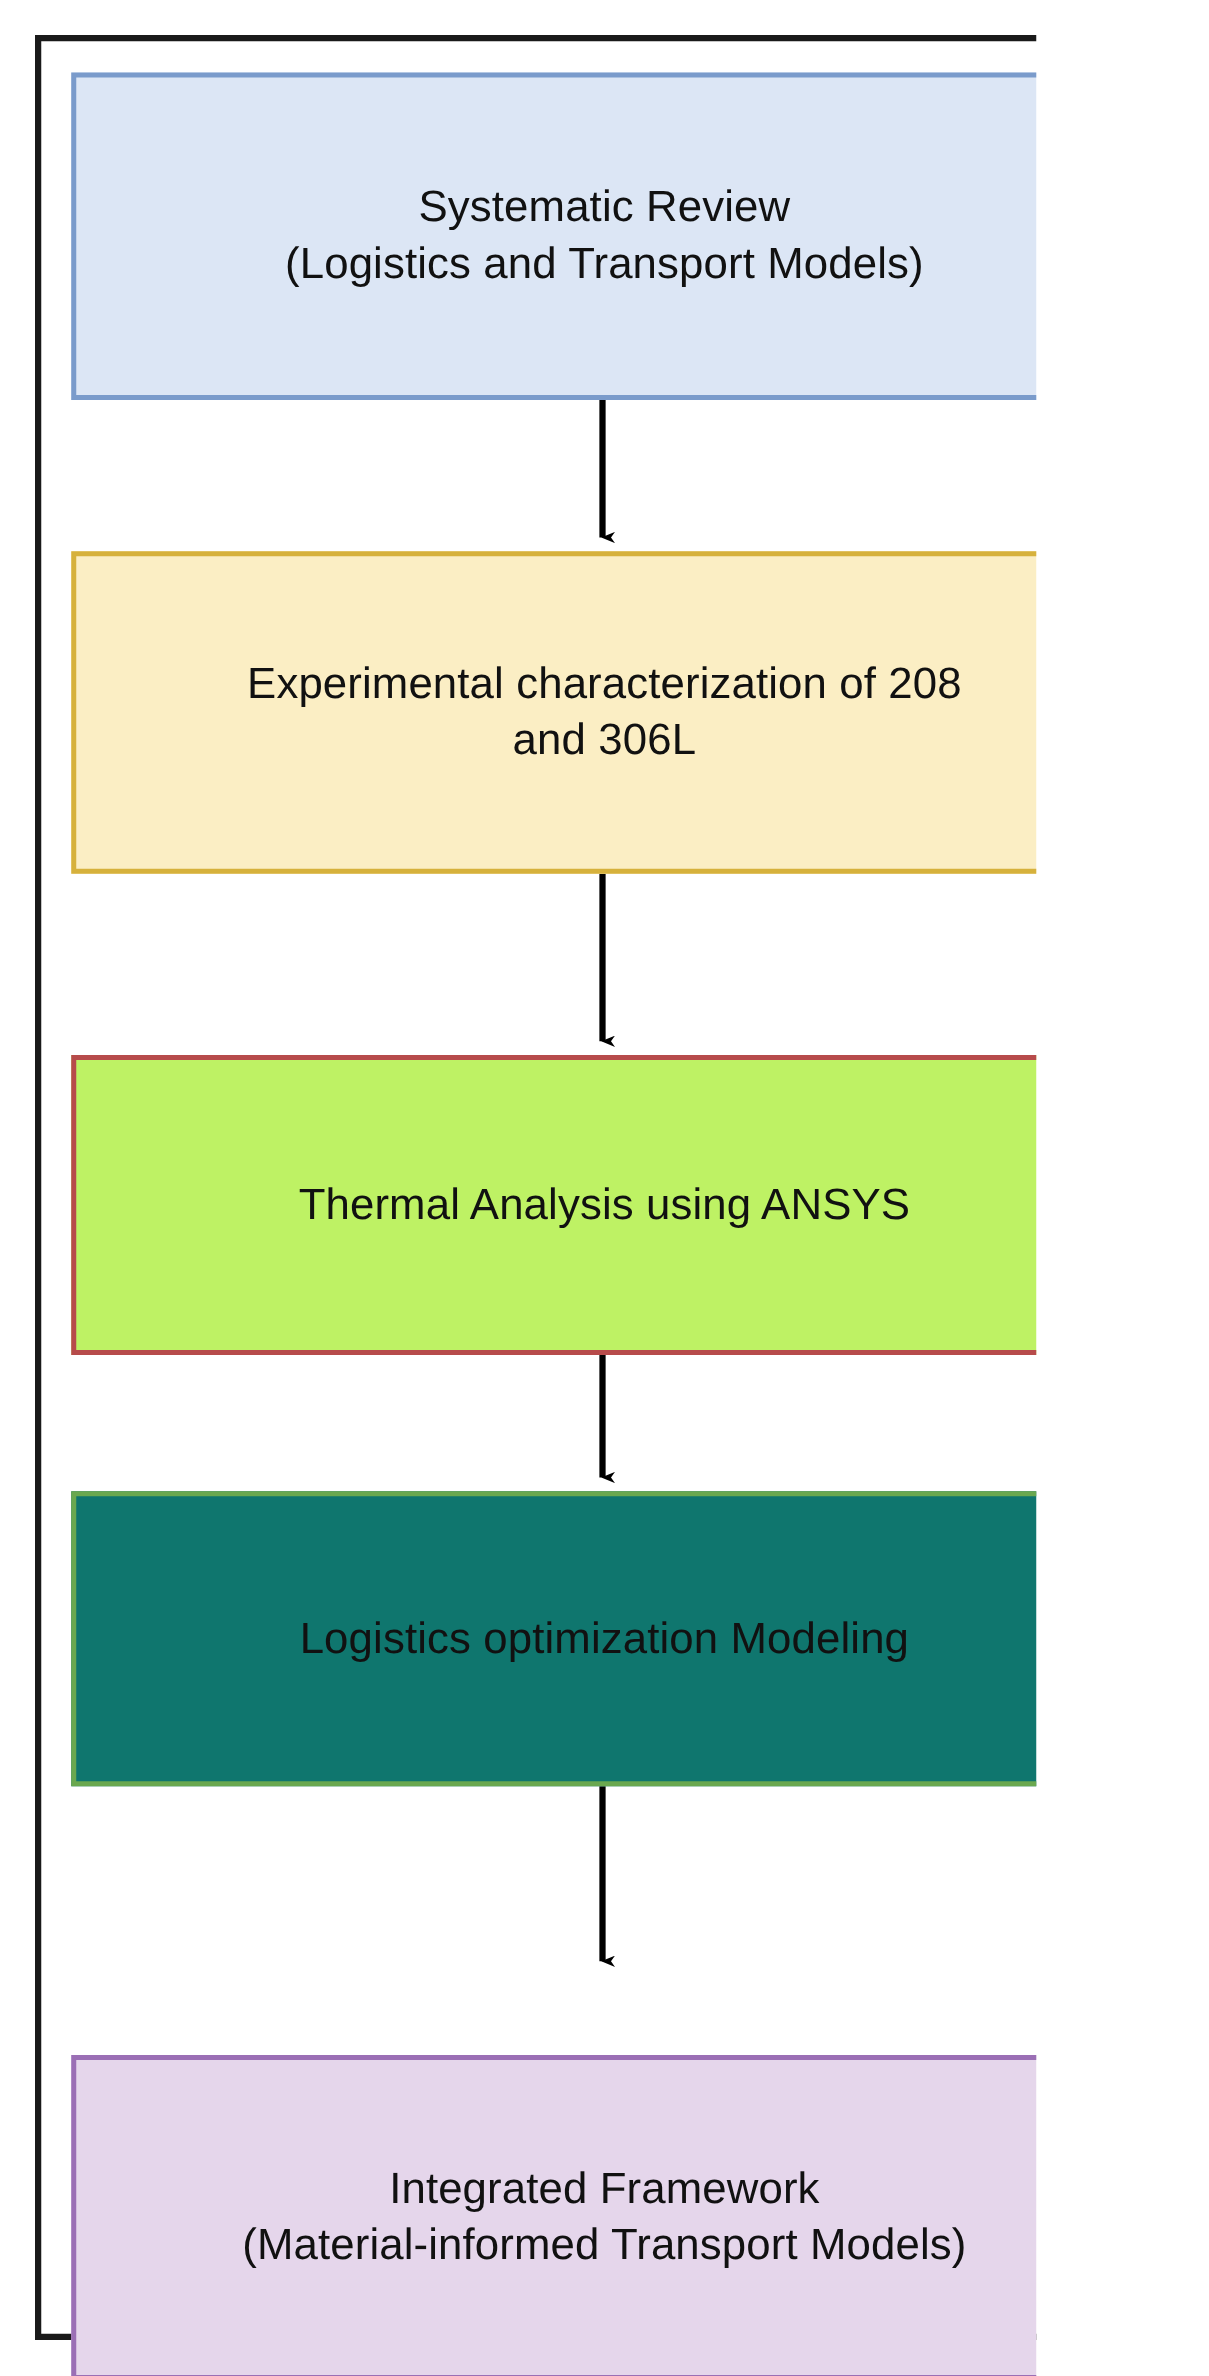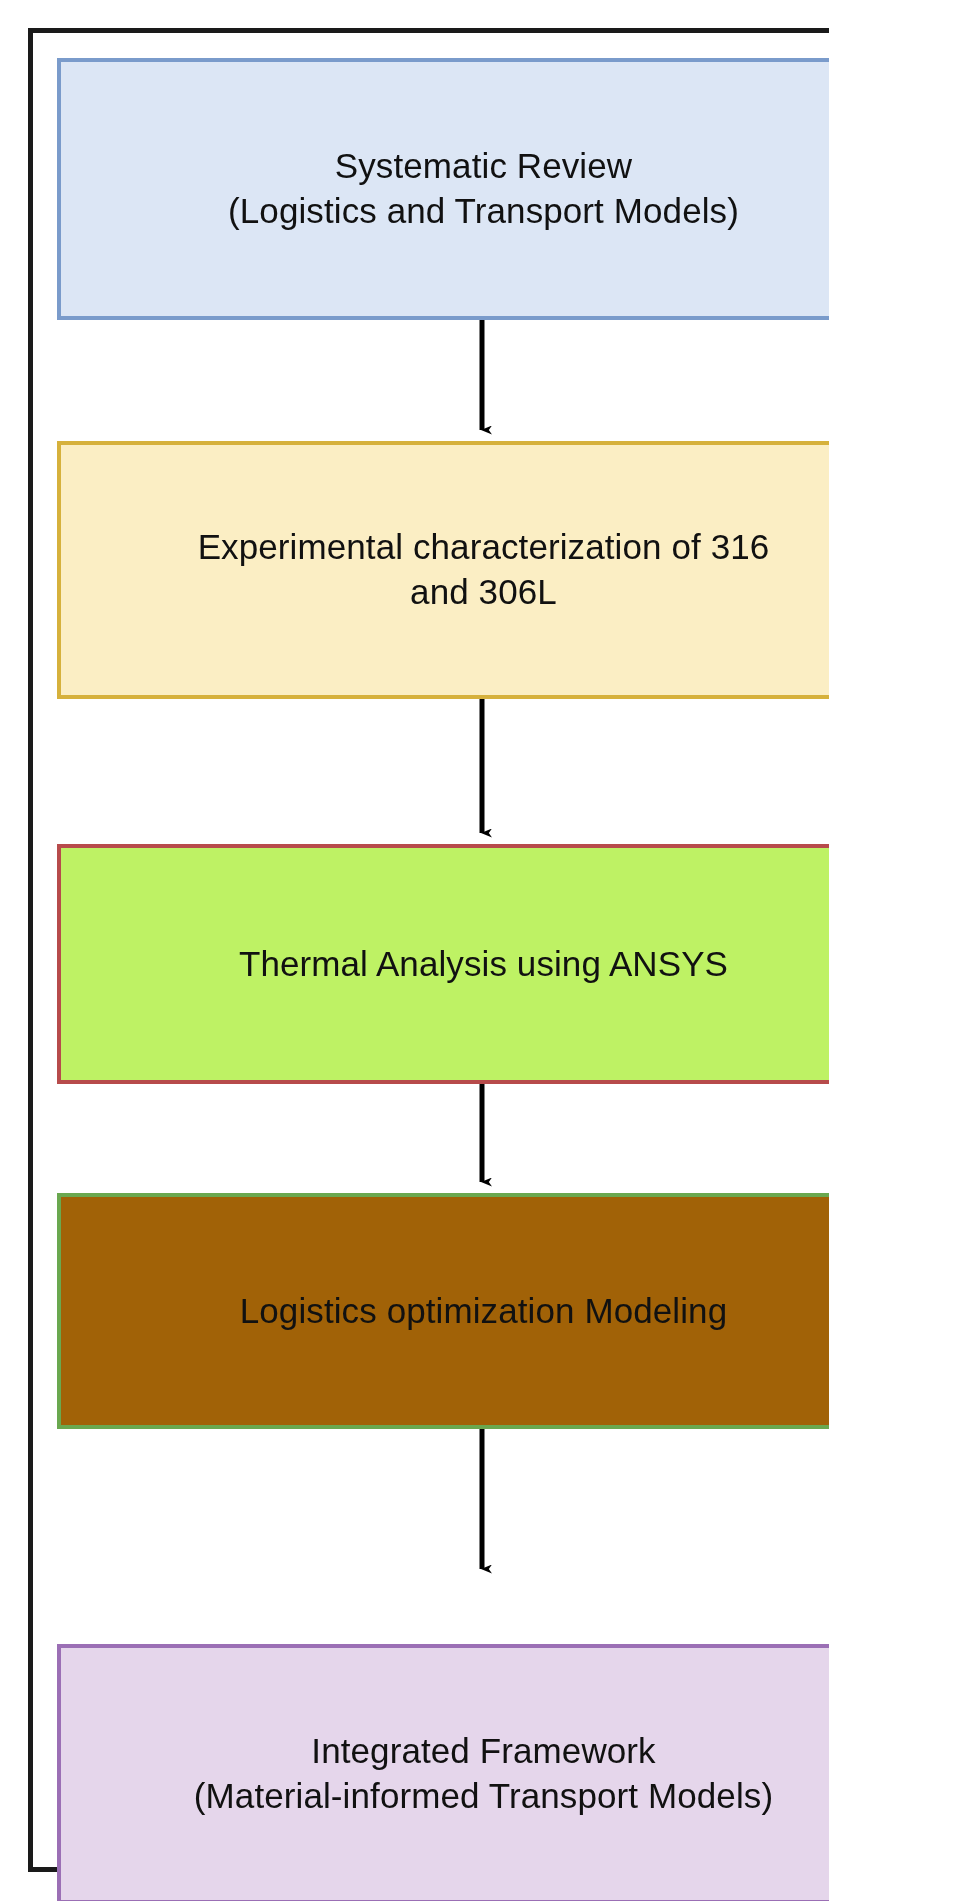--- a/index.html
+++ b/index.html
@@ -85,29 +85,29 @@
       <line x1="482" y1="1429" x2="482" y2="1569"></line>
     </g>
   </svg>
 
   <div class="node" id="node-1" style="background:#dce6f5; border:4px solid #7a9bcb;">
     <span class="node-label">Systematic Review
 (Logistics and Transport Models)</span>
   </div>
 
   <div class="node" id="node-2" style="background:#fbeec4; border:4px solid #d6b13c;">
-    <span class="node-label">Experimental characterization of 316
+    <span class="node-label">Experimental characterization of 208
 and  306L</span>
   </div>
 
   <div class="node" id="node-3" style="background:#bef264; border:4px solid #b74b4b;">
     <span class="node-label">Thermal Analysis using ANSYS</span>
   </div>
 
-  <div class="node" id="node-4" style="background:#a16207; border:4px solid #6aa84f;">
+  <div class="node" id="node-4" style="background:#0f766e; border:4px solid #6aa84f;">
     <span class="node-label">Logistics optimization Modeling</span>
   </div>
 
   <div class="node" id="node-5" style="background:#e5d6eb; border:4px solid #9b6fb5;">
     <span class="node-label">Integrated Framework
 (Material-informed Transport Models)</span>
   </div>
 
 </div>
 

